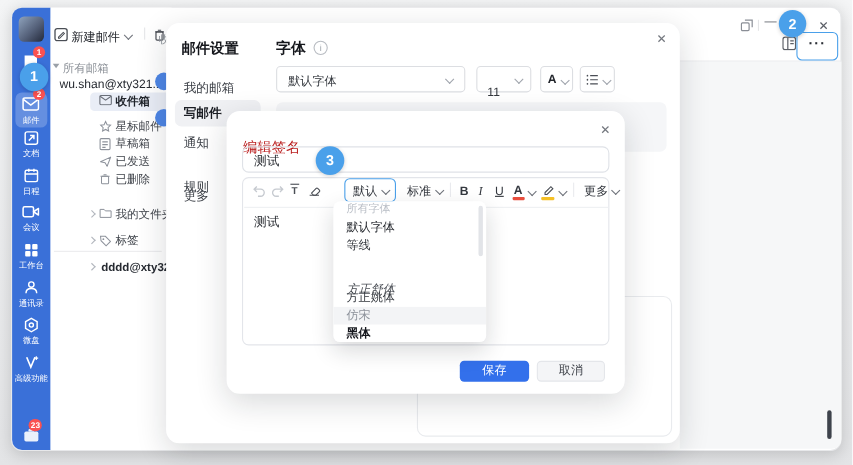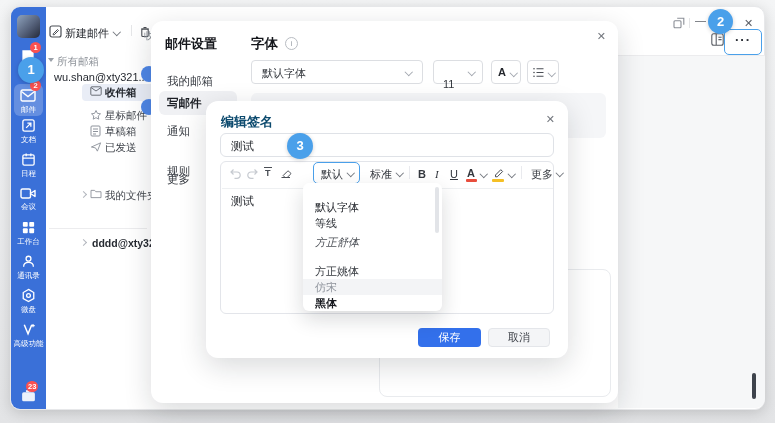--- a/index.html
+++ b/index.html
@@ -182,27 +182,42 @@
           </svg>
         <span class="f-label">草稿箱</span>
         <span class="f-count">55</span>
       </div>
       <div class="f-row" style="top:132px">
         <svg class="f-ico" width="12" height="12" viewBox="0 0 13 13">
             <path d="M1.5 6.5L11.5 2 8 11 6 7.5z" fill="none" stroke="#8d929b" stroke-width="1" stroke-linejoin="round"></path>
           </svg>
         <span class="f-label">已发送</span>
       </div>
+      <div class="f-row" style="top:148px">
+        <svg class="f-ico" width="11" height="12" viewBox="0 0 12 12">
+            <path d="M1.5 3h9M4.5 1.5h3" stroke="#8d929b" stroke-width="1" fill="none"></path>
+            <rect x="2.5" y="3" width="7" height="7.5" rx="1" fill="none" stroke="#8d929b" stroke-width="1"></rect>
+          </svg>
+        <span class="f-label">已删除</span>
+      </div>
       <div class="f-row" style="top:180px">
         <span class="car abs" style="left:-1px;top:5px"></span>
         <svg class="f-ico" width="12" height="10" viewBox="0 0 13 11">
             <path d="M1 1.5h4l1.3 1.5h5.7v6.5H1z" fill="none" stroke="#8d929b" stroke-width="1"></path>
           </svg>
         <span class="f-label">我的文件夹</span>
         <span class="f-count">572</span>
+      </div>
+      <div class="f-row" style="top:204px">
+        <span class="car abs" style="left:-1px;top:5px"></span>
+        <svg class="f-ico" width="12" height="12" viewBox="0 0 13 13">
+            <path d="M1.5 2h4.8l5 5-4.3 4.3-5-5z" fill="none" stroke="#8d929b" stroke-width="1"></path>
+            <circle cx="4.3" cy="4.8" r=".9" fill="#8d929b"></circle>
+          </svg>
+        <span class="f-label">标签</span>
       </div>
       <div class="abs" style="left:3px;top:221px;width:98px;height:1px;background:#ececee"></div>
       <div class="f-row" style="top:228px">
         <span class="car abs" style="left:-1px;top:5px"></span>
         <span class="abs" style="left:10px;font-size:10.5px;font-weight:600;color:#262a31;white-space:nowrap">dddd@xty321....</span>
         <span class="abs" style="left:78px;top:2px;font-size:6.5px;color:#878c94;border:1px solid #d8dade;background:#f2f3f5;border-radius:3px;padding:0 2px;line-height:9px">CPS</span>
       </div>
 
       <div class="abs" style="left:98px;top:22px;font-size:10px;color:#8b9097">收</div>
       <div class="abs" style="left:95px;top:59px;width:16px;height:16px;border-radius:50%;background:#4e86e6"></div>
@@ -264,21 +279,21 @@
       </div>
 
       <div class="abs" style="left:100px;top:72px;width:355px;height:45px;background:#f5f6f8;border-radius:6px">
         <span class="abs" style="left:10px;top:8px;font-size:10px;color:#b8bcc2">测试</span>
       </div>
 
       <div class="abs" style="left:228px;top:248px;width:230px;height:126px;border:1px solid #e9ebee;border-radius:8px"></div>
     </div>
 
     <div class="dlg" style="left:195px;top:94px;width:362px;height:257px;z-index:20">
-      <div class="abs" style="left:15px;top:12px;font-size:13px;font-weight:700;color:#0c4a6e">编辑签名</div>
+      <div class="abs" style="left:15px;top:24px;font-size:13px;font-weight:400;color:#b91c1c">编辑签名</div>
       <div class="x-btn" style="right:13px;top:13px">✕</div>
 
       <div class="abs" style="left:14px;top:32px;width:334px;height:24px;border:1px solid #dfe2e7;border-radius:6px;box-sizing:border-box">
         <span class="abs" style="left:10px;top:5px;font-size:11.5px;color:#23262c">测试</span>
       </div>
 
       <div class="abs" style="left:14px;top:60px;width:334px;height:153px;border:1px solid #e3e5ea;border-radius:6px;box-sizing:border-box">
 
         <svg class="abs" style="left:8px;top:6px" width="13" height="12" viewBox="0 0 13 12">
             <path d="M4.5 1.5L2 4l2.5 2.5M2 4h6a3.2 3.2 0 0 1 0 6.4H5.5" fill="none" stroke="#c6cad0" stroke-width="1.2"></path>
@@ -321,23 +336,24 @@
         <div class="abs" style="left:1px;top:26px;width:331px;height:1px;background:#eef0f2"></div>
         <div class="abs" style="left:10px;top:32px;font-size:11.5px;color:#23262c">测试</div>
       </div>
 
       <div class="btn btn-primary" style="left:212px;top:227px;width:63px;height:19px;line-height:19px">保存</div>
       <div class="btn btn-plain" style="left:282px;top:227px;width:62px;height:19px;line-height:17px">取消</div>
     </div>
   </div>
 
   <div class="menu">
+    <div class="m-item" style="top:0;font-size:10px;color:#b9bec6">所有字体</div>
     <div class="m-item" style="top:16px;color:#23262c">默认字体</div>
     <div class="m-item" style="top:32px">等线</div>
-    <div class="m-item" style="top:52px;font-style:italic;font-family:Liberation Mono, monospace;color:#4a4e55">方正舒体</div>
+    <div class="m-item" style="top:72px;font-style:italic;font-family:Liberation Serif, serif;color:#4a4e55">方正舒体</div>
     <div class="m-item" style="top:96px;background:#f3f4f6;font-family:'Liberation Serif','DejaVu Serif',serif;color:#8d929b">仿宋</div>
     <div class="m-item" style="top:80px;font-family:'Liberation Serif','DejaVu Serif',serif">方正姚体</div>
     <div class="m-item" style="top:112px;font-weight:700;color:#17191f">黑体</div>
     <div class="abs" style="left:132px;top:4px;width:4px;height:46px;background:#e2e4e8;border-radius:2px"></div>
   </div>
 
   <div class="ann" style="left:18px;top:57px">1</div>
   <div class="ann" style="left:708px;top:9px;width:25px;height:25px;line-height:25px">2</div>
   <div class="ann" style="left:287px;top:133px;z-index:70">3</div>
 </div>

